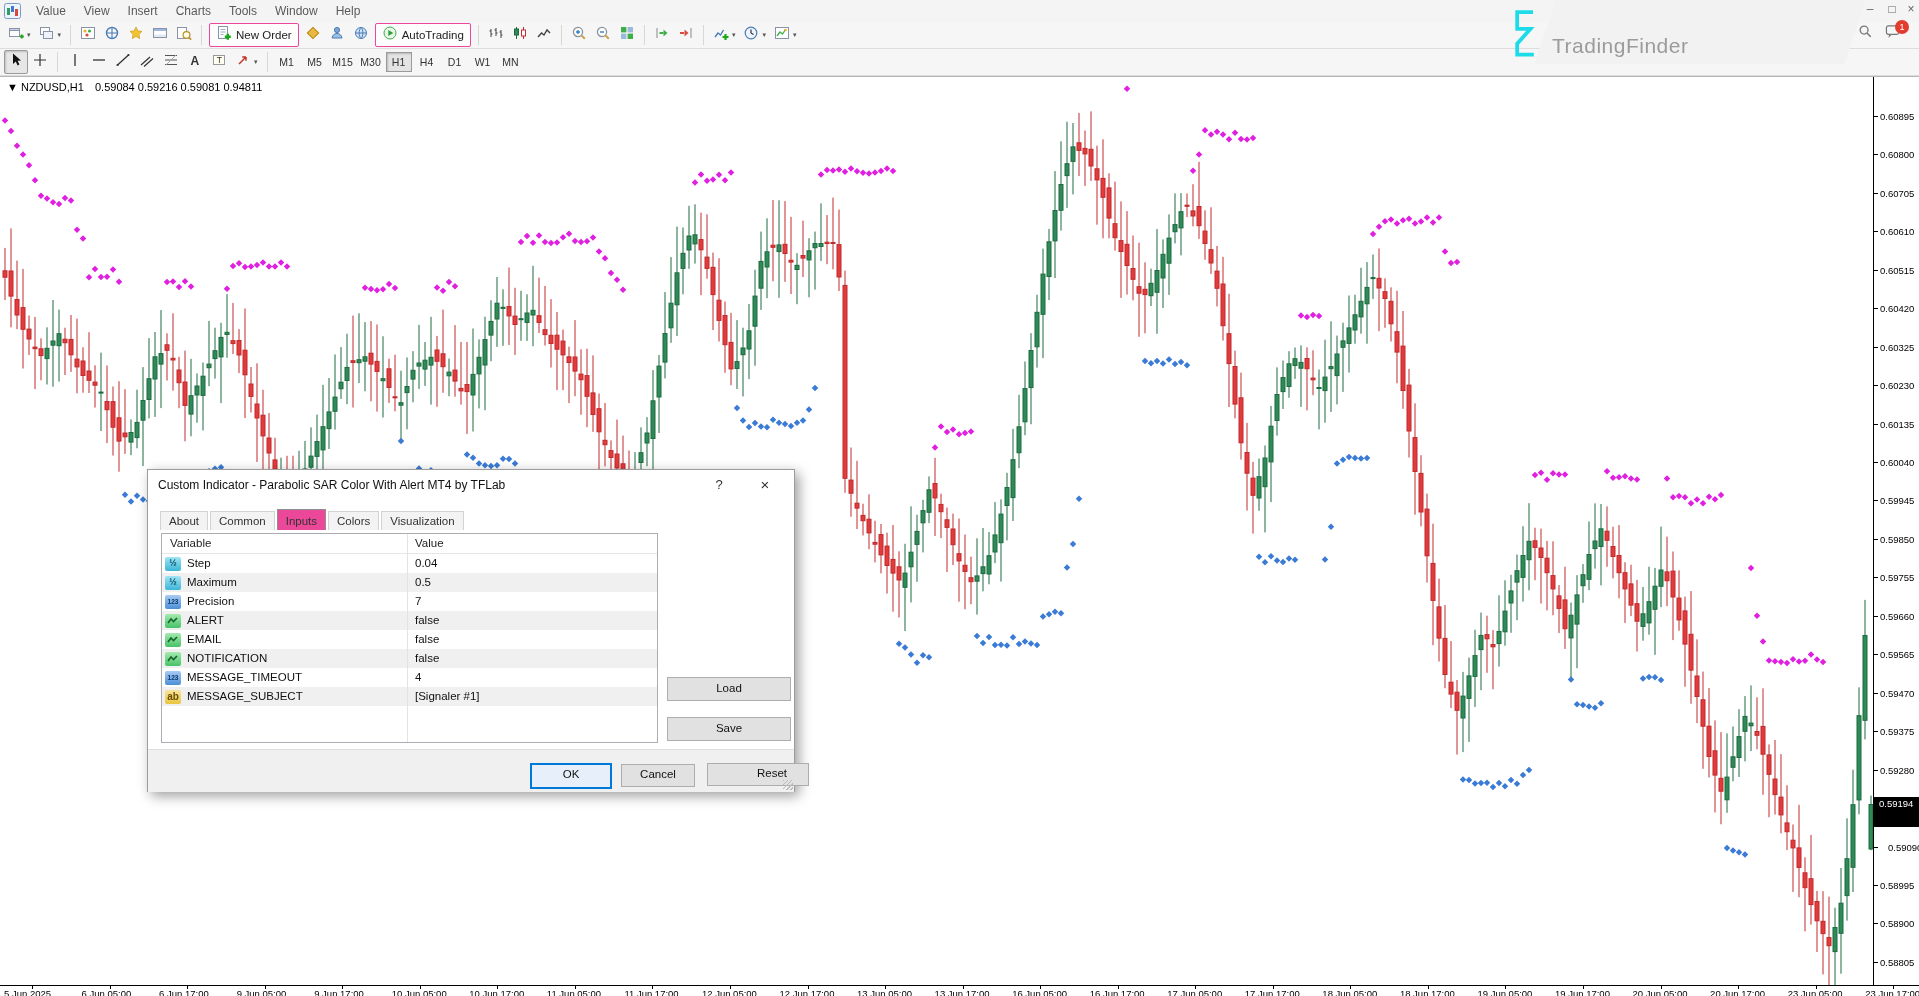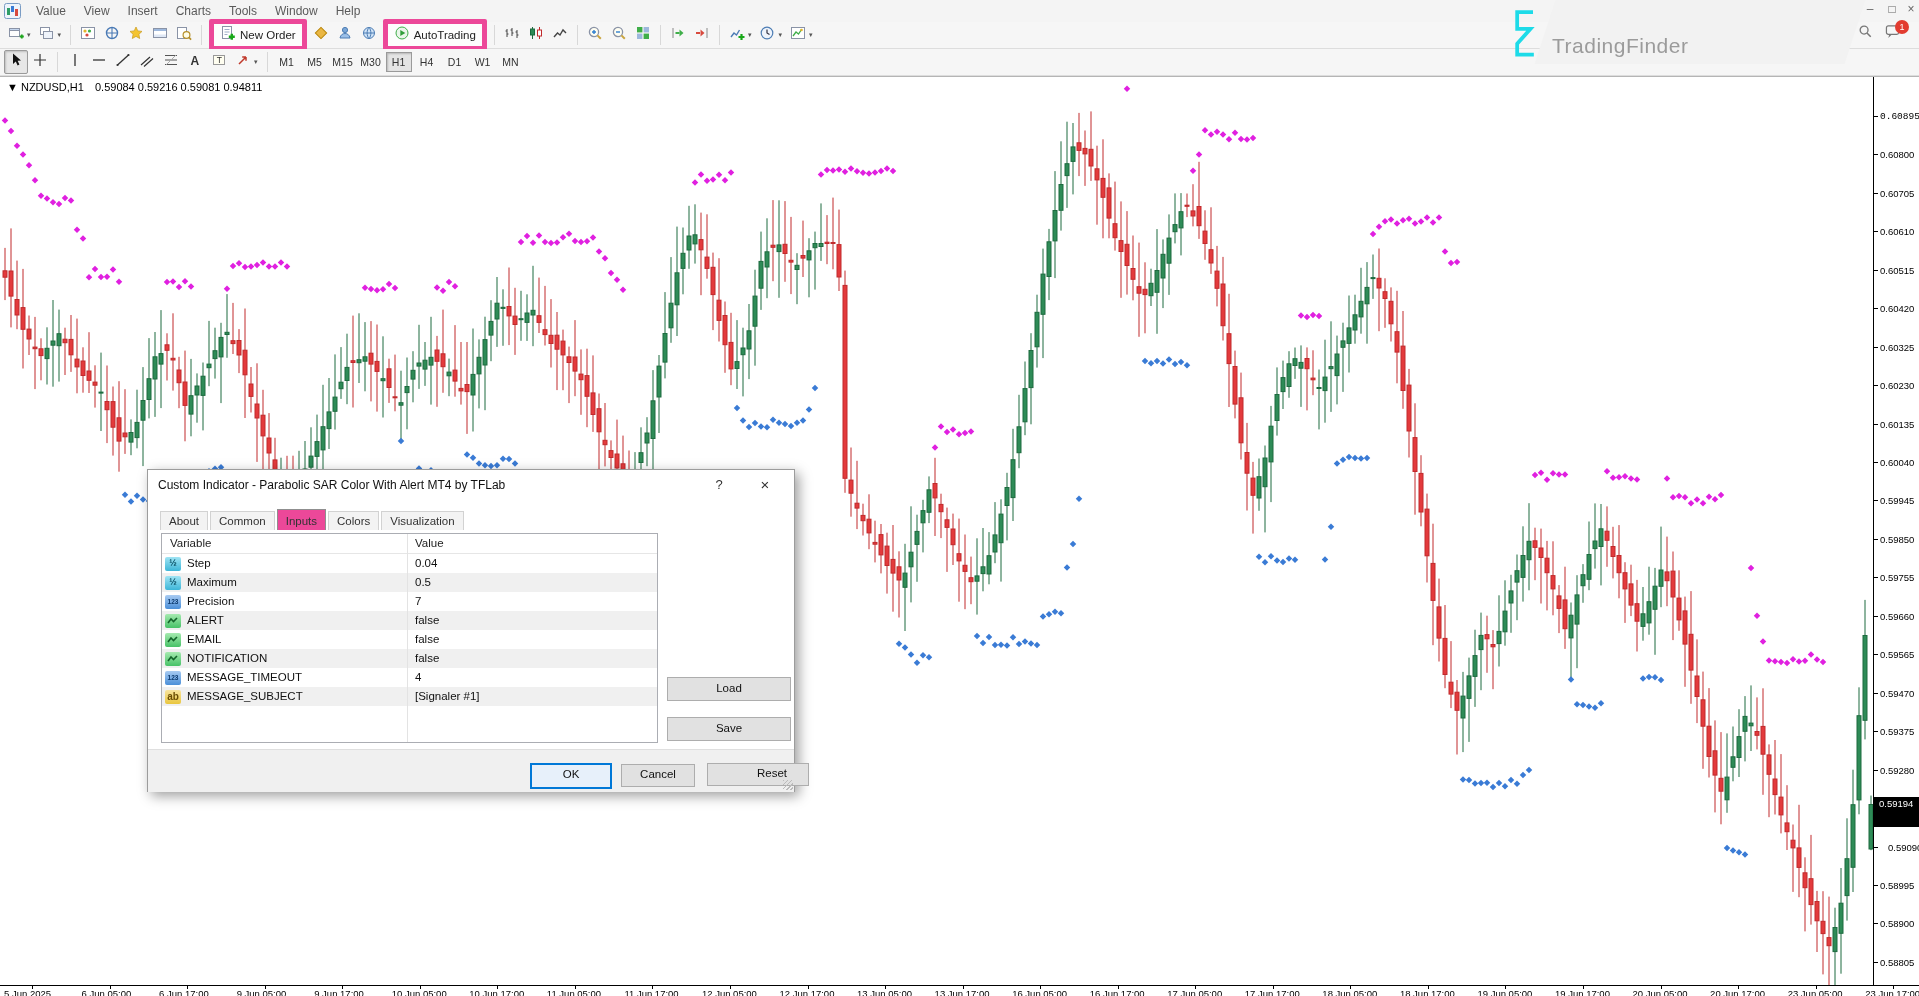--- a/index.html
+++ b/index.html
@@ -9,21 +9,21 @@
   .menubar{position:absolute;left:0;top:0;width:1919px;height:22px;background:#f4f4f4;
            border-bottom:1px solid #e3e3e3;display:flex;align-items:center;z-index:5;}
   .appicon{width:17px;height:16px;margin:0 6px 0 4px;}
   .menuitem{padding:2px 9px;font-size:12px;color:#5a5a5a;cursor:default;}
   .winctrl{position:absolute;top:2px;font-size:12px;color:#666;width:16px;text-align:center;z-index:40;}
   
   .toolbar{position:absolute;left:0;width:1919px;height:27px;background:#f6f6f6;
            border-bottom:1px solid #ddd;display:flex;align-items:center;padding-left:4px;box-sizing:border-box;z-index:5;}
   .tb1{top:22px;} .tb2{top:49px;}
   .tbtn{height:22px;display:flex;align-items:center;padding:0 3px;border:1px solid transparent;border-radius:2px;}
-  .tbtn.boxed{border:5px solid #ec4899;background:#fdfdfd;padding:0 6px;margin:0 2px;}
+  .tbtn.boxed{border:1px solid #ec4899;background:#fdfdfd;padding:0 6px;margin:0 2px;}
   .tbtn.active{border:1px solid #9a9a9a;background:#e7e7e7;box-shadow:inset 1px 1px 2px rgba(0,0,0,.18);}
   .tlabel{font-size:11.5px;color:#222;margin-left:4px;white-space:nowrap;}
   .caret{font-size:7px;color:#555;margin-left:3px;}
   .sep{width:1px;height:20px;background:#d8d8d8;margin:0 5px;}
   .tf{min-width:24px;height:18px;line-height:18px;text-align:center;font-size:10.5px;color:#333;
       border:1px solid transparent;margin:0 1px;}
   .tf.active{background:#e4e4e4;border:1px solid #9a9a9a;box-shadow:inset 1px 1px 2px rgba(0,0,0,.2);}
   
   .wmband{position:absolute;left:1545px;top:0px;width:310px;height:64px;background:#f2f2f2;
           transform:skewX(-18deg);z-index:6;}
@@ -1285,21 +1285,21 @@
         <rect x="1808.7" y="575.2" width="4.6" height="4.6" transform="rotate(45 1811 577.5)" fill="#e020e0"></rect>
         <rect x="1814.7" y="580.2" width="4.6" height="4.6" transform="rotate(45 1817 582.5)" fill="#e020e0"></rect>
         <rect x="1820.7" y="582.7" width="4.6" height="4.6" transform="rotate(45 1823 585.0)" fill="#e020e0"></rect>
       </svg>
     <div class="symlabel">
       <span>▼ NZDUSD,H1</span>
       <span style="margin-left:8px">0.59084 0.59216 0.59081 0.94811</span>
     </div>
     <div class="priceaxis" id="price-axis">
         <div class="ptick" style="top: 39px;"></div>
-        <div class="plabel" style="top: 34px; font-family: Liberation Mono, monospace;">0.60895</div>
+        <div class="plabel" style="top: 34px;">0.60895</div>
         <div class="ptick" style="top: 77px;"></div>
         <div class="plabel" style="top: 72px;">0.60800</div>
         <div class="ptick" style="top: 116px;"></div>
         <div class="plabel" style="top: 111px;">0.60705</div>
         <div class="ptick" style="top: 154px;"></div>
         <div class="plabel" style="top: 149px;">0.60610</div>
         <div class="ptick" style="top: 193px;"></div>
         <div class="plabel" style="top: 188px;">0.60515</div>
         <div class="ptick" style="top: 231px;"></div>
         <div class="plabel" style="top: 226px;">0.60420</div>

